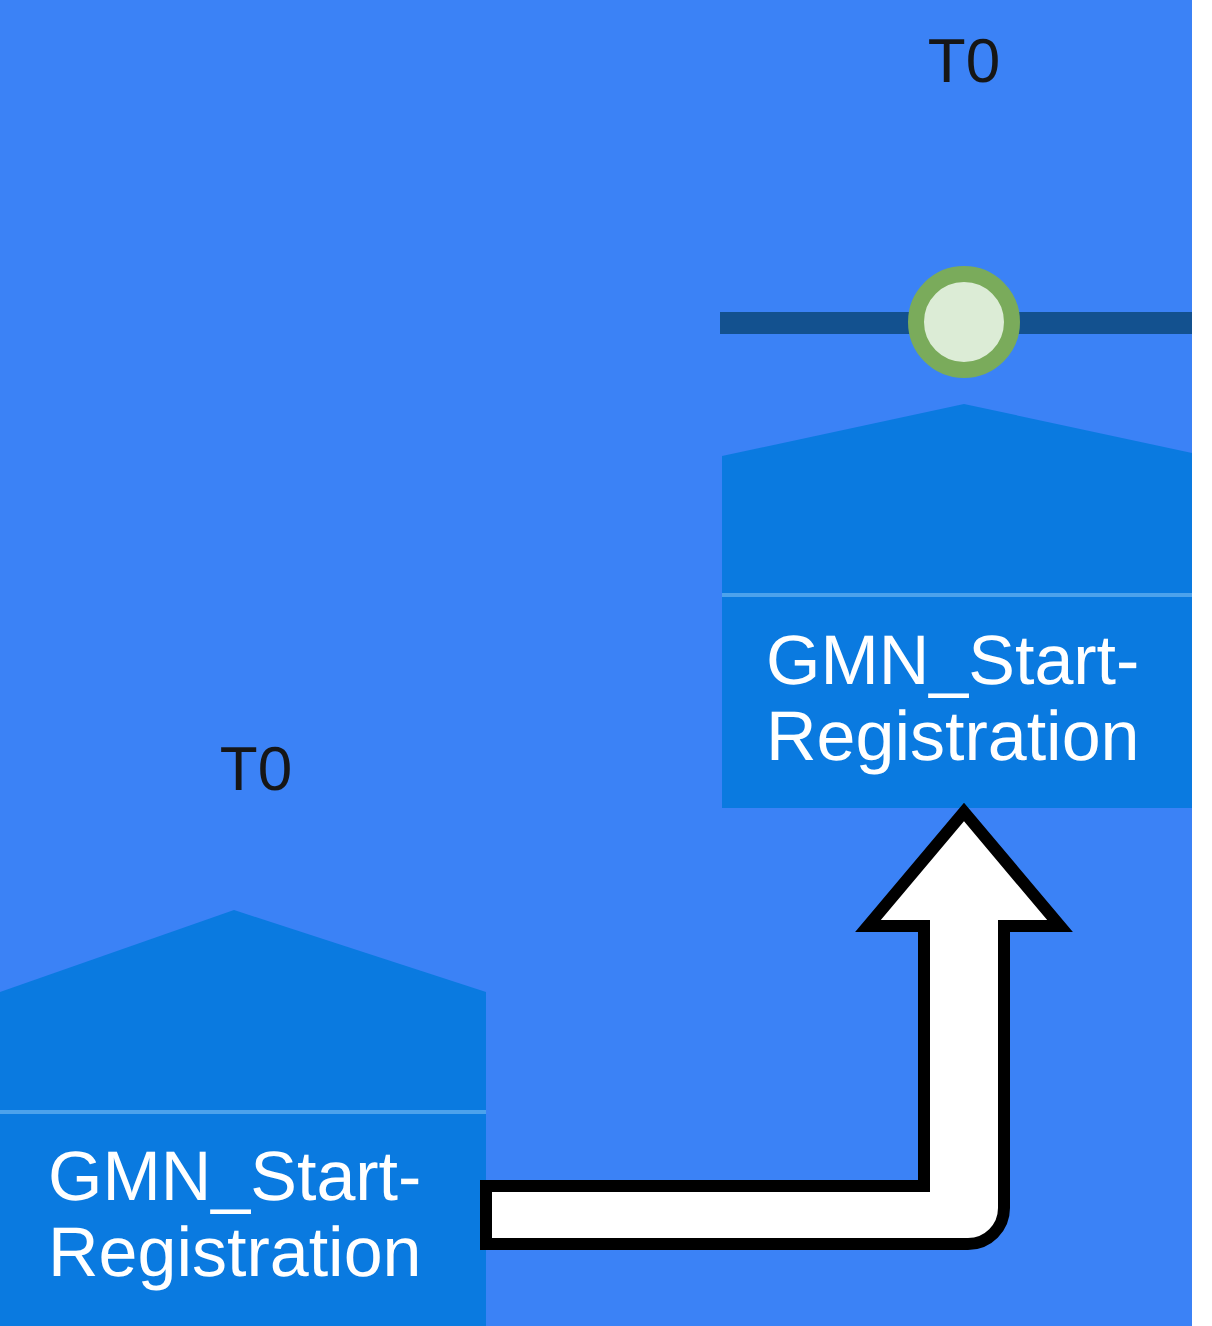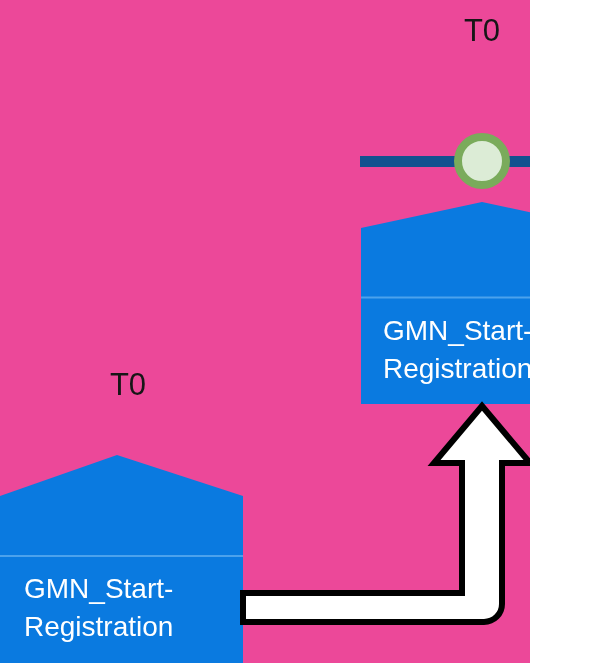--- a/index.html
+++ b/index.html
@@ -6,37 +6,37 @@
   html, body {
     margin: 0;
     padding: 0;
     background: #ffffff;
   }
   body {
     font-family: "Liberation Sans", sans-serif;
   }
   #canvas {
     position: relative;
-    width: 530px;
+    width: 596px;
     height: 663px;
-    background: #ec4899;
+    background: #3b82f6;
     overflow: hidden;
   }
   .svg-layer {
     position: absolute;
     left: 0;
     top: 0;
     width: 606px;
     height: 663px;
   }
   .node-label {
     position: absolute;
     color: #ffffff;
     font-family: "Liberation Sans", sans-serif;
-    font-size: 28px;
+    font-size: 35px;
     line-height: 38px;
     text-align: left;
     white-space: pre-line;
     letter-spacing: 0px;
     pointer-events: none;
   }
   .tag-label {
     position: absolute;
     color: #161616;
     font-family: "Liberation Sans", sans-serif;

